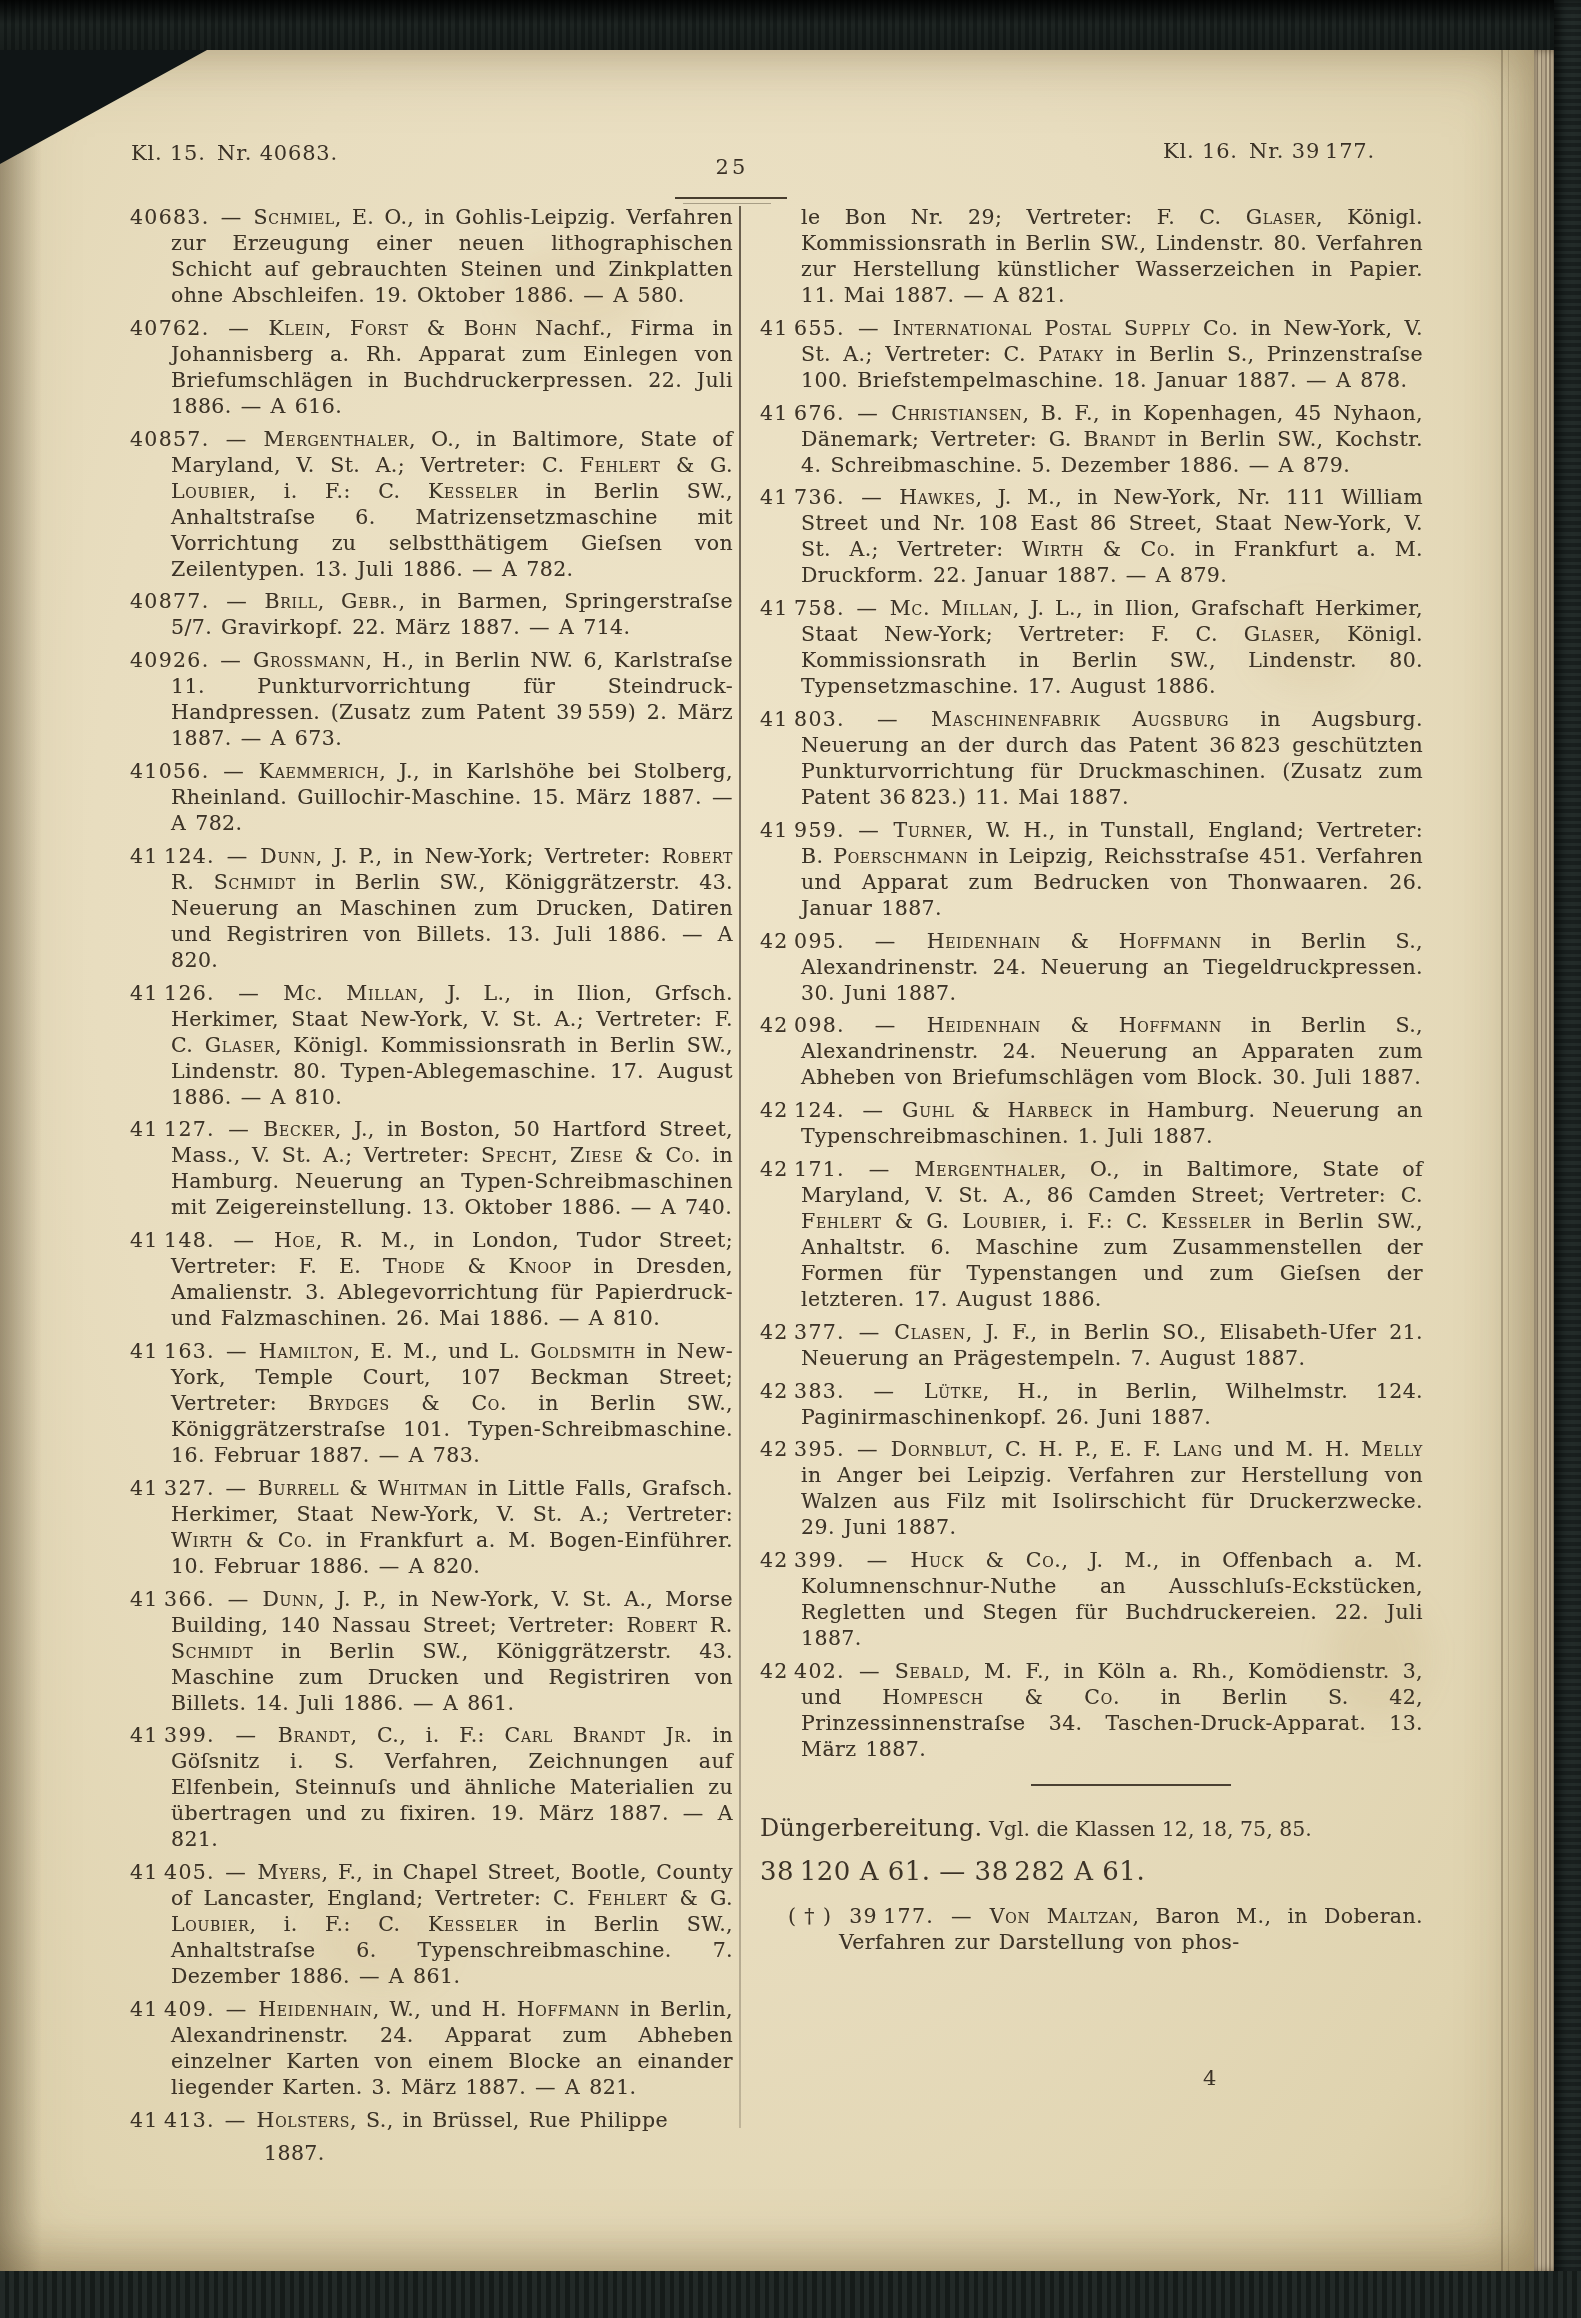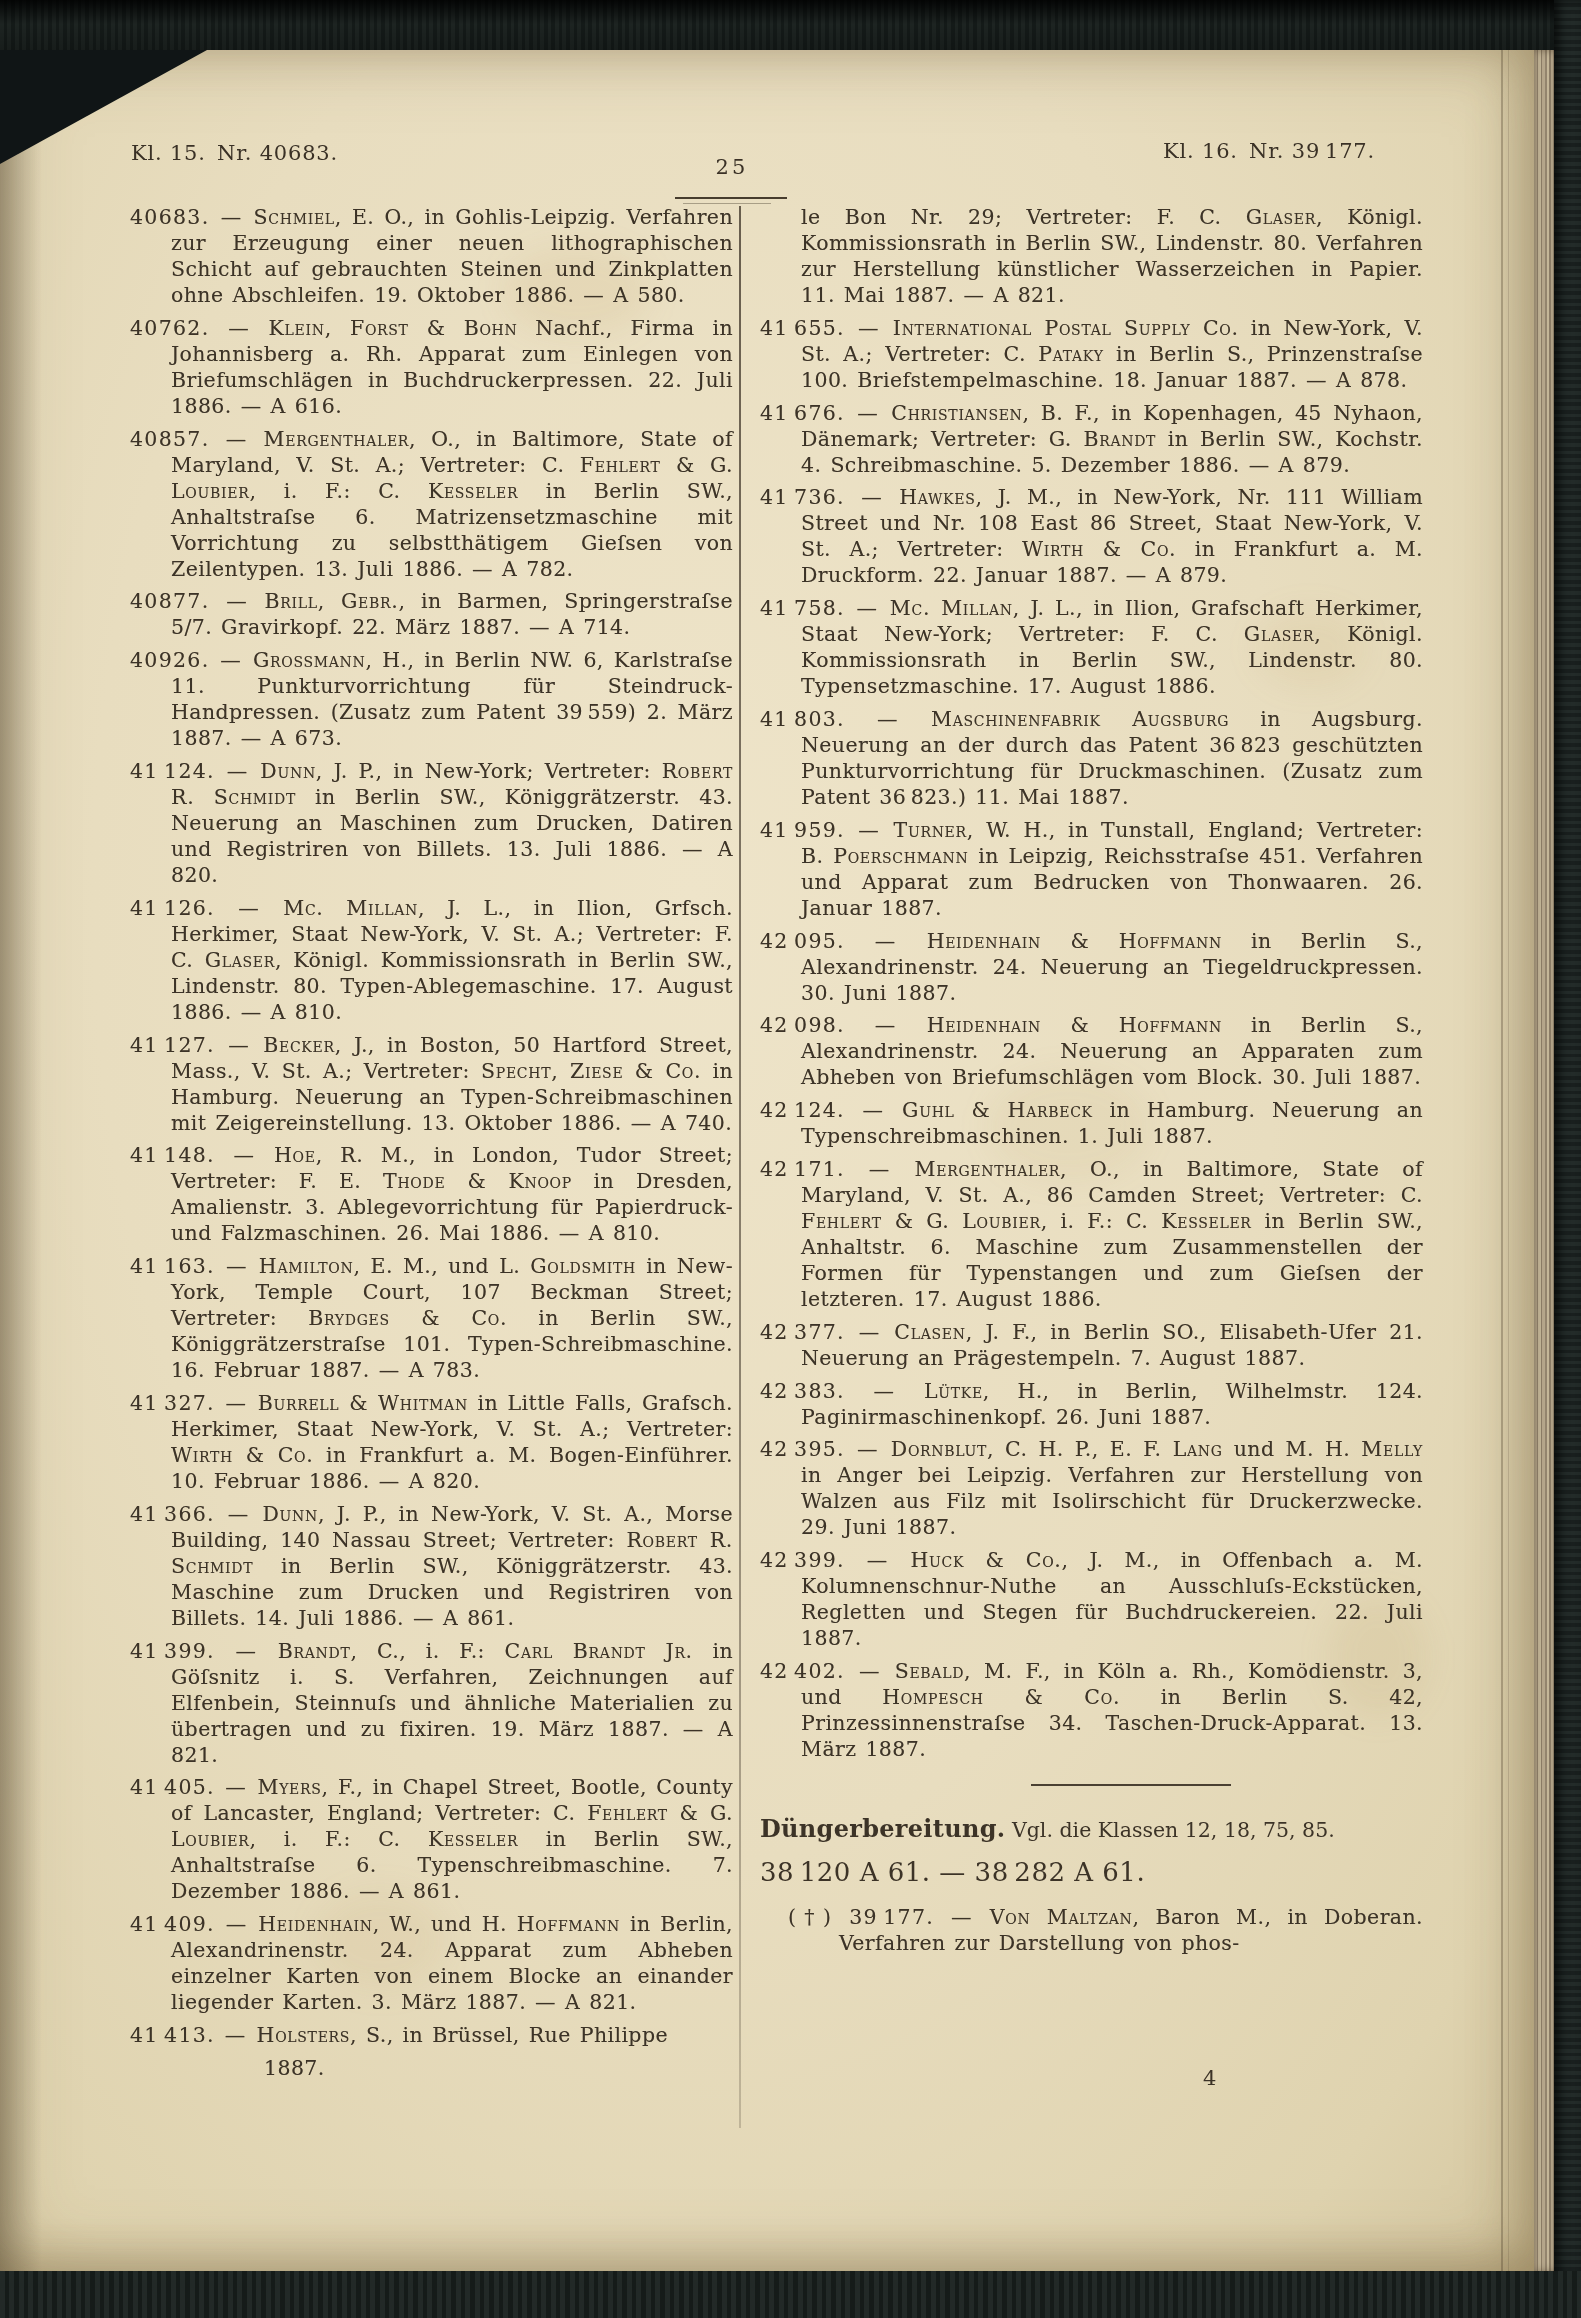--- a/index.html
+++ b/index.html
@@ -55,21 +55,21 @@
   #colL { left:130px;  width:603px; }
   #colR { left:760px; width:663px; }
 
   .entry { font-size:20.5px; line-height:26px; text-align:justify; padding-left:41px; text-indent:-41px;
     margin-bottom:6.8px; letter-spacing:0.4px; word-spacing:2.1px; text-shadow:0 0 0.5px rgba(60,50,35,.35); }
   .cont { text-indent:0; }
   .deep { text-indent:0; padding-left:134px; }
   .maltzan { padding-left:79px; text-indent:-51px; }
   .no { letter-spacing:1.3px; }
   .sc { font-variant-caps:small-caps; letter-spacing:0.7px; }
-  .b  { font-weight:bold; font-size:24px; letter-spacing:0.3px; }
+  .b  { font-weight:normal; font-size:24px; letter-spacing:0.3px; }
 
   .section { margin-top:22px; }
   .sec-rule { width:200px; height:1.6px; background:#4a4032; margin:0 auto 28px auto; transform:translateX(39px); }
   .sec-klasse { text-align:center; font-size:20.5px; letter-spacing:1.1px; margin-bottom:19px; }
   .sec-head { font-size:20.5px; margin-bottom:12.6px; line-height:29px; }
   .sec-refs { font-size:26px; letter-spacing:0.5px; margin-bottom:17px; }
   .sig { position:absolute; left:1203px; top:2066px; font-size:21px; color:#3c3327; }
 </style>
 </head>
 <body>
@@ -98,20 +98,21 @@
     <div class="hdr" id="hdrR">Kl. 16. Nr. 39 177.</div>
 
     <div class="divider"></div>
 
     <div class="col" id="colL">
         <p class="entry"><span class="no">40683. — </span><span class="sc">Schmiel</span><span class="t">, E. O., in Gohlis-Leipzig. Verfahren zur Erzeugung einer neuen lithographischen Schicht auf gebrauchten Steinen und Zinkplatten ohne Abschleifen. 19. Oktober 1886. — A 580.</span></p>
         <p class="entry"><span class="no">40762. — </span><span class="sc">Klein, Forst &amp; Bohn</span><span class="t"> Nachf., Firma in Johannisberg a. Rh. Apparat zum Einlegen von Briefumschlägen in Buchdruckerpressen. 22. Juli 1886. — A 616.</span></p>
         <p class="entry"><span class="no">40857. — </span><span class="sc">Mergenthaler</span><span class="t">, O., in Baltimore, State of Maryland, V. St. A.; Vertreter: C. </span><span class="sc">Fehlert</span><span class="t"> &amp; G. </span><span class="sc">Loubier</span><span class="t">, i. F.: C. </span><span class="sc">Kesseler</span><span class="t"> in Berlin SW., Anhaltstraſse 6. Matrizensetzmaschine mit Vorrichtung zu selbstthätigem Gieſsen von Zeilentypen. 13. Juli 1886. — A 782.</span></p>
         <p class="entry"><span class="no">40877. — </span><span class="sc">Brill, Gebr.</span><span class="t">, in Barmen, Springerstraſse 5/7. Gravirkopf. 22. März 1887. — A 714.</span></p>
         <p class="entry"><span class="no">40926. — </span><span class="sc">Grossmann</span><span class="t">, H., in Berlin NW. 6, Karlstraſse 11. Punkturvorrichtung für Steindruck-Handpressen. (Zusatz zum Patent 39 559) 2. März 1887. — A 673.</span></p>
+        <p class="entry"><span class="no">41056. — </span><span class="sc">Kaemmerich</span><span class="t">, J., in Karlshöhe bei Stolberg, Rheinland. Guillochir-Maschine. 15. März 1887. — A 782.</span></p>
         <p class="entry"><span class="no">41 124. — </span><span class="sc">Dunn</span><span class="t">, J. P., in New-York; Vertreter: </span><span class="sc">Robert R. Schmidt</span><span class="t"> in Berlin SW., Königgrätzerstr. 43. Neuerung an Maschinen zum Drucken, Datiren und Registriren von Billets. 13. Juli 1886. — A 820.</span></p>
         <p class="entry"><span class="no">41 126. — </span><span class="sc">Mc. Millan</span><span class="t">, J. L., in Ilion, Grfsch. Herkimer, Staat New-York, V. St. A.; Vertreter: F. C. </span><span class="sc">Glaser</span><span class="t">, Königl. Kommissionsrath in Berlin SW., Lindenstr. 80. Typen-Ablegemaschine. 17. August 1886. — A 810.</span></p>
         <p class="entry"><span class="no">41 127. — </span><span class="sc">Becker</span><span class="t">, J., in Boston, 50 Hartford Street, Mass., V. St. A.; Vertreter: </span><span class="sc">Specht, Ziese &amp; Co.</span><span class="t"> in Hamburg. Neuerung an Typen-Schreibmaschinen mit Zeigereinstellung. 13. Oktober 1886. — A 740.</span></p>
         <p class="entry"><span class="no">41 148. — </span><span class="sc">Hoe</span><span class="t">, R. M., in London, Tudor Street; Vertreter: F. E. </span><span class="sc">Thode &amp; Knoop</span><span class="t"> in Dresden, Amalienstr. 3. Ablegevorrichtung für Papierdruck- und Falzmaschinen. 26. Mai 1886. — A 810.</span></p>
         <p class="entry"><span class="no">41 163. — </span><span class="sc">Hamilton</span><span class="t">, E. M., und L. </span><span class="sc">Goldsmith</span><span class="t"> in New-York, Temple Court, 107 Beckman Street; Vertreter: </span><span class="sc">Brydges &amp; Co.</span><span class="t"> in Berlin SW., Königgrätzerstraſse 101. Typen-Schreibmaschine. 16. Februar 1887. — A 783.</span></p>
         <p class="entry"><span class="no">41 327. — </span><span class="sc">Burrell &amp; Whitman</span><span class="t"> in Little Falls, Grafsch. Herkimer, Staat New-York, V. St. A.; Vertreter: </span><span class="sc">Wirth &amp; Co.</span><span class="t"> in Frankfurt a. M. Bogen-Einführer. 10. Februar 1886. — A 820.</span></p>
         <p class="entry"><span class="no">41 366. — </span><span class="sc">Dunn</span><span class="t">, J. P., in New-York, V. St. A., Morse Building, 140 Nassau Street; Vertreter: </span><span class="sc">Robert R. Schmidt</span><span class="t"> in Berlin SW., Königgrätzerstr. 43. Maschine zum Drucken und Registriren von Billets. 14. Juli 1886. — A 861.</span></p>
         <p class="entry"><span class="no">41 399. — </span><span class="sc">Brandt</span><span class="t">, C., i. F.: </span><span class="sc">Carl Brandt Jr.</span><span class="t"> in Göſsnitz i. S. Verfahren, Zeichnungen auf Elfenbein, Steinnuſs und ähnliche Materialien zu übertragen und zu fixiren. 19. März 1887. — A 821.</span></p>
         <p class="entry"><span class="no">41 405. — </span><span class="sc">Myers</span><span class="t">, F., in Chapel Street, Bootle, County of Lancaster, England; Vertreter: C. </span><span class="sc">Fehlert</span><span class="t"> &amp; G. </span><span class="sc">Loubier</span><span class="t">, i. F.: C. </span><span class="sc">Kesseler</span><span class="t"> in Berlin SW., Anhaltstraſse 6. Typenschreibmaschine. 7. Dezember 1886. — A 861.</span></p>
         <p class="entry"><span class="no">41 409. — </span><span class="sc">Heidenhain</span><span class="t">, W., und H. </span><span class="sc">Hoffmann</span><span class="t"> in Berlin, Alexandrinenstr. 24. Apparat zum Abheben einzelner Karten von einem Blocke an einander liegender Karten. 3. März 1887. — A 821.</span></p>

